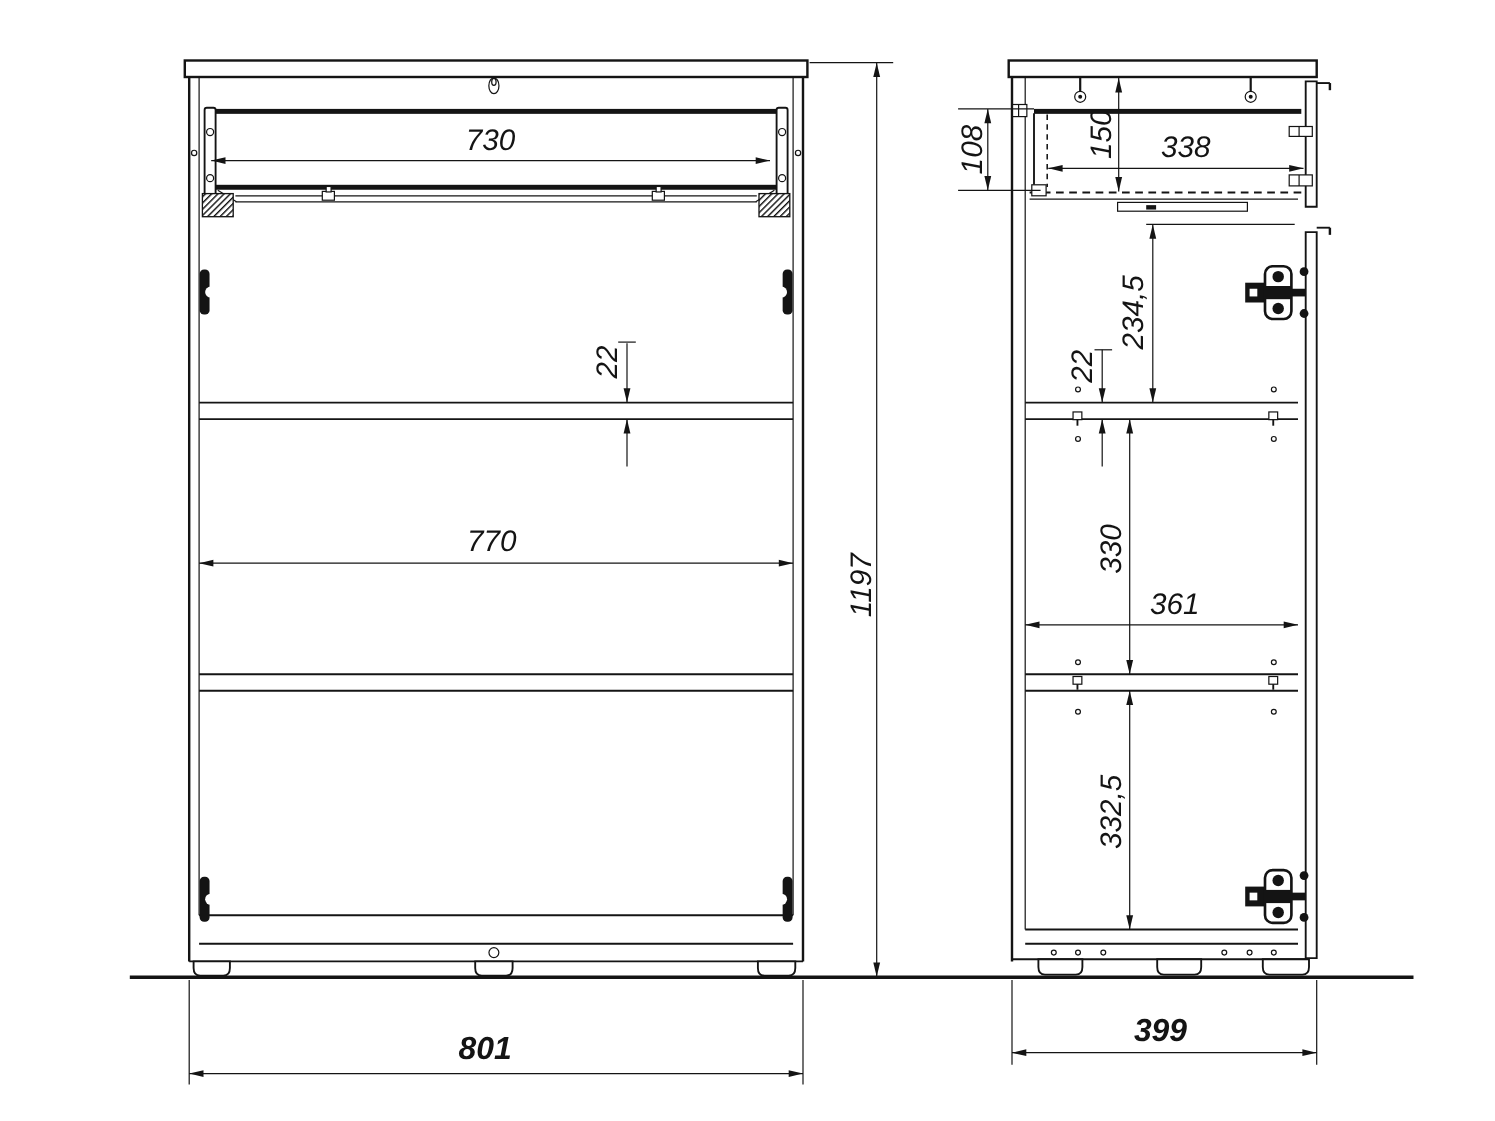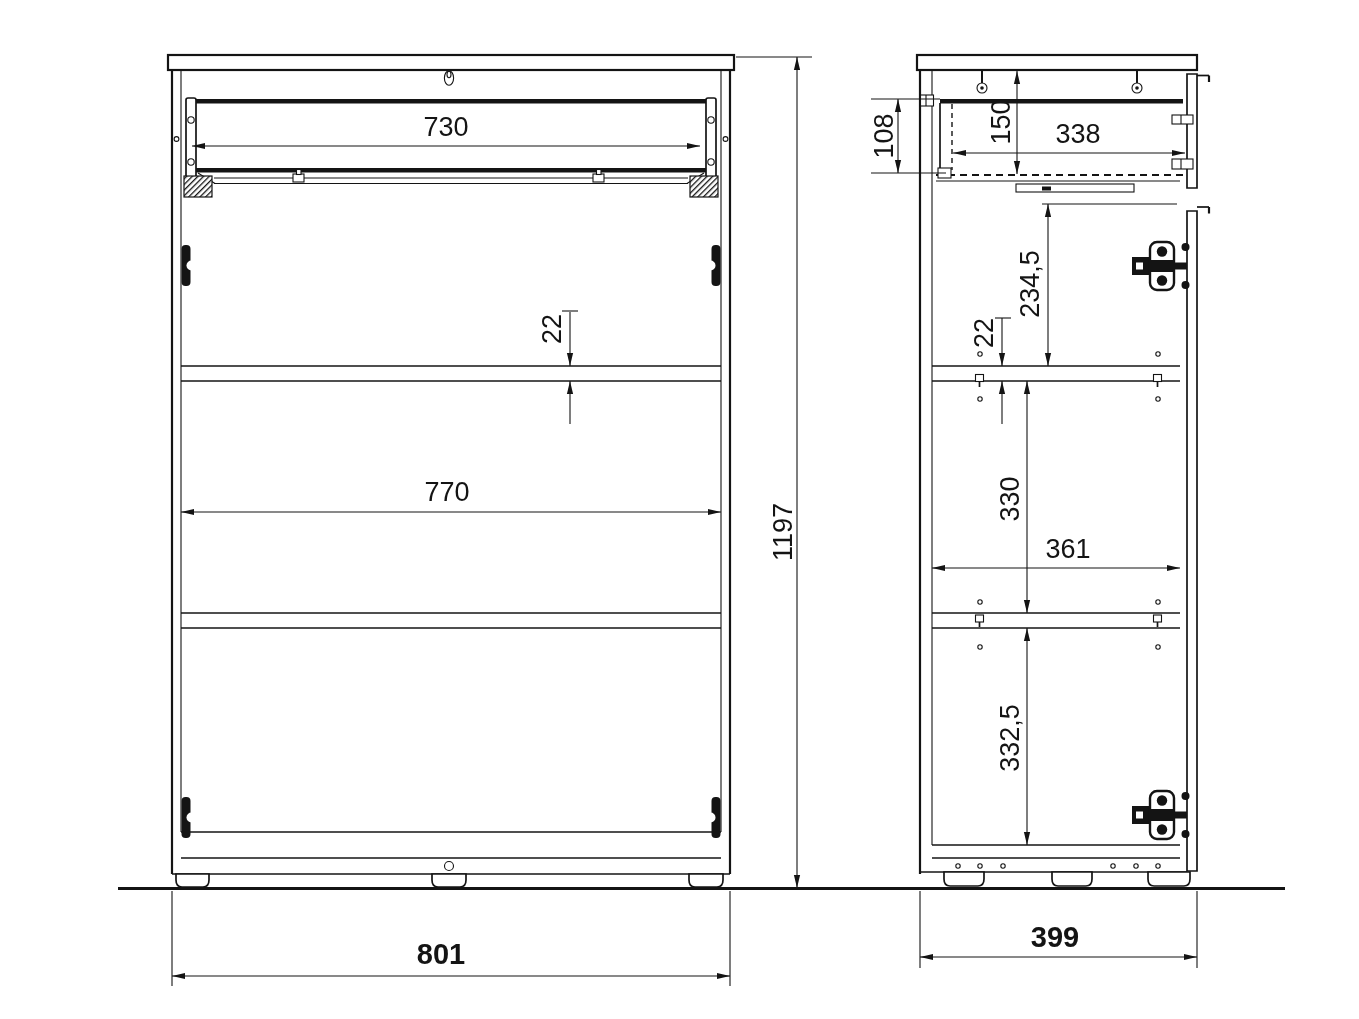--- a/index.html
+++ b/index.html
@@ -1,16 +1,16 @@
 <!DOCTYPE html>
 <html><head>
 <meta charset="utf-8">
 <style>
   html,body{margin:0;padding:0;background:#ffffff;}
-  #stage{width:1359px;height:1019px;background:#ffffff;position:relative;overflow:hidden;}
+  #stage{width:1359px;height:1019px;background:#ffffff;position:relative;overflow:hidden;font-style:italic;}
   svg text{font-family:"Liberation Sans", sans-serif;font-size:27px;fill:#141414;}
   svg text.bold{font-weight:bold;font-size:29px;}
   .obj{stroke:#141414;stroke-width:1.7;fill:none;}
   .obj2{stroke:#141414;stroke-width:2.2;fill:none;}
   .thin{stroke:#141414;stroke-width:1.1;fill:none;}
   .dim{stroke:#141414;stroke-width:1.1;fill:none;}
   .wfill{fill:#ffffff;}
   .kfill{fill:#141414;stroke:none;}
   .ground{stroke:#141414;stroke-width:3.2;fill:none;}
   .dashv{stroke:#141414;stroke-width:1.4;fill:none;stroke-dasharray:5 4;}

